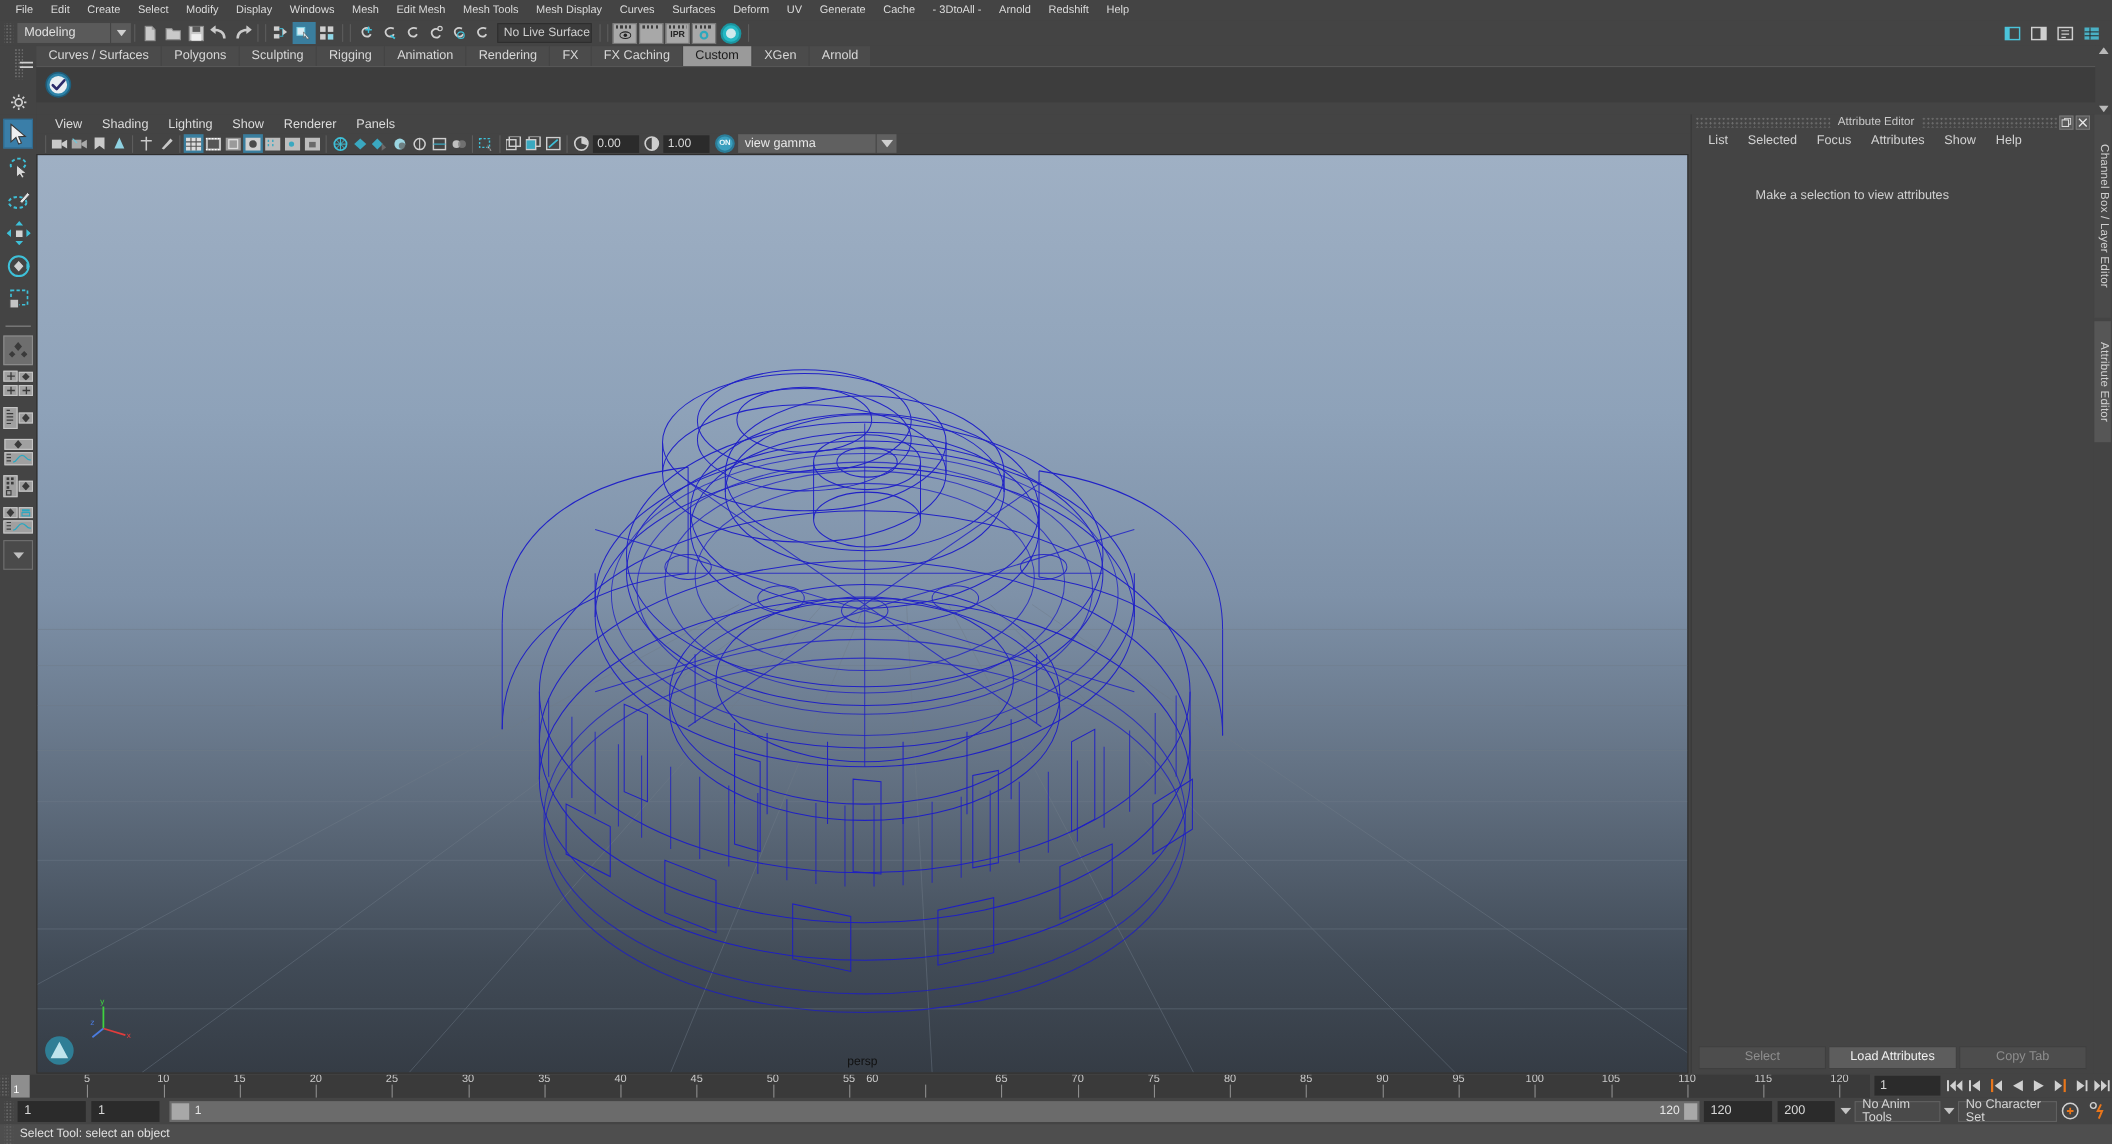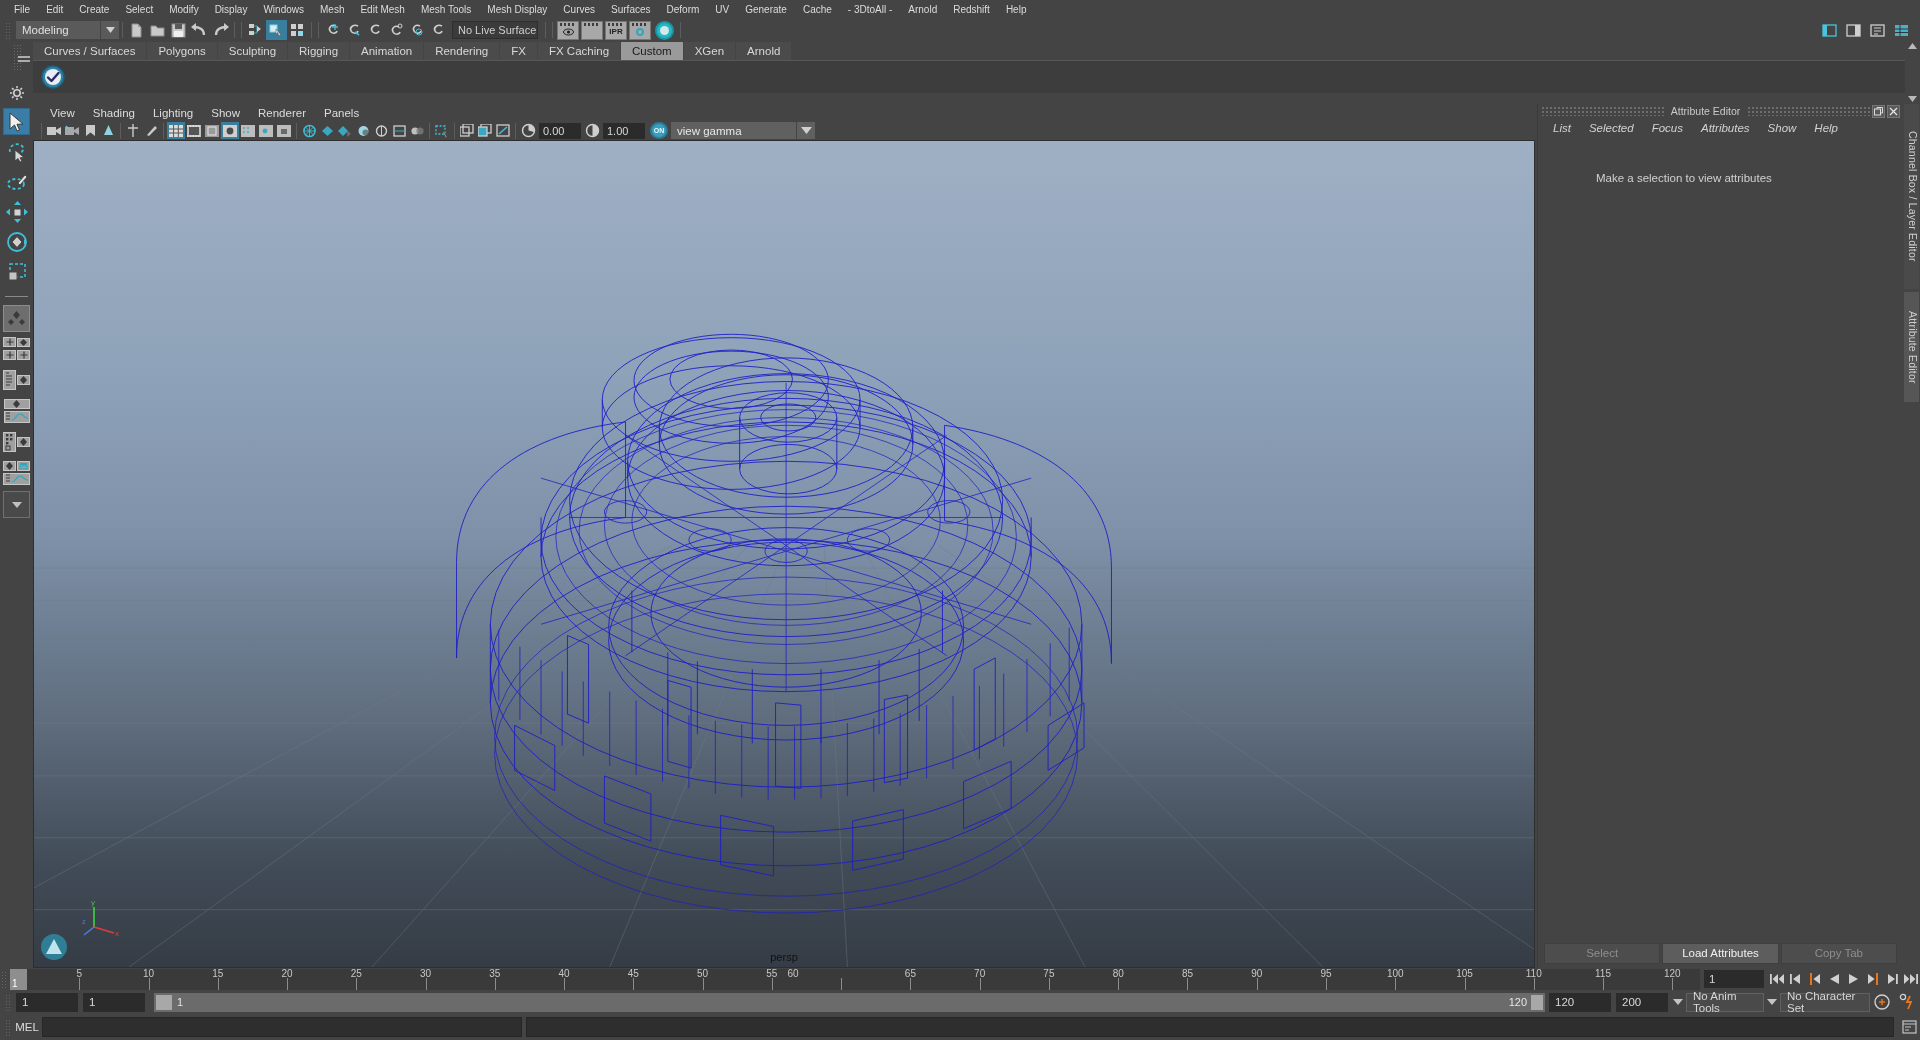--- a/index.html
+++ b/index.html
@@ -143,21 +143,21 @@
     border-left:1px solid #3a3a3a; }
   .aeTitle { height:14px; display:flex; align-items:center; font-size:10.5px; color:#c9c9c9;
     padding:0 3px; }
   .dots { flex:1 1 auto; height:9px;
     background-image:radial-gradient(#6d6d6d .9px, transparent .9px);
     background-size:4px 4px; background-position: 0 3px; }
   .aeTitleTxt { padding:0 7px; white-space:nowrap;}
   .aeWinBtn { width:13px; height:13px; margin-left:2px; background:#5a5a5a; border:1px solid #777;
      display:flex; align-items:center; justify-content:center; }
   .aeMenu { height:19px; display:flex; align-items:center; font-size:11.5px; padding-left:6px;}
-  .aeMenu .mi { padding:0 9px;font-style:italic; }
+  .aeMenu .mi { padding:0 9px; }
   .aeBody { flex:1 1 auto; position:relative; }
   .aeMsg { position:absolute; left:58px; top:35px; font-size:11.5px; color:#d0d0d0; }
   .aeButtons { height:26px; display:flex; align-items:center; gap:2px; padding:0 6px 4px 6px; }
   .aeBtn { flex:1 1 0; height:21px; background:#4d4d4d; color:#8e8e8e; font-size:11.5px;
     display:flex; align-items:center; justify-content:center; border:1px solid #3f3f3f;}
   .aeBtn.enabled { background:#5d5d5d; color:#f0f0f0; }
 
   
   .vtabs { width:17px; flex:0 0 auto; background:#444; display:flex; flex-direction:column;
     align-items:center; }
@@ -1104,28 +1104,19 @@
         </svg>
     </div>
     <div class="dropArrow" style="width:26px">
       <svg width="18" height="18" viewBox="0 0 18 18">
           <circle cx="5" cy="4" r="2.6" fill="none" stroke="#d0d0d0" stroke-width="1.3"></circle>
           <path d="M12 3 L9 9 L13 9 L10 16" stroke="#e8751a" stroke-width="1.8" fill="none"></path>
         </svg>
     </div>
   </div>
 
-  <div class="cmdrow">
-    <div class="grip"></div>
-    <div class="melLbl">MEL</div>
-    <div class="melInput"></div>
-    <div class="melOut"></div>
-    <div class="cmdIcon">
-      <svg width="15" height="14" viewBox="0 0 15 14">
-          <rect x="1" y="1" width="13" height="12" fill="none" stroke="#c4c4c4" stroke-width="1.2"></rect>
-          <path d="M1 4 h13" stroke="#c4c4c4"></path>
-          <path d="M3 7 h6 M3 10 h4" stroke="#c4c4c4" stroke-width="1"></path>
-        </svg>
-    </div>
+
+  <div class="helprow">
+    <div class="grip" style="opacity:.6"></div>
+    <div class="helptext">Select Tool: select an object</div>
   </div>
 
-
 </div>
 
 </body></html>

